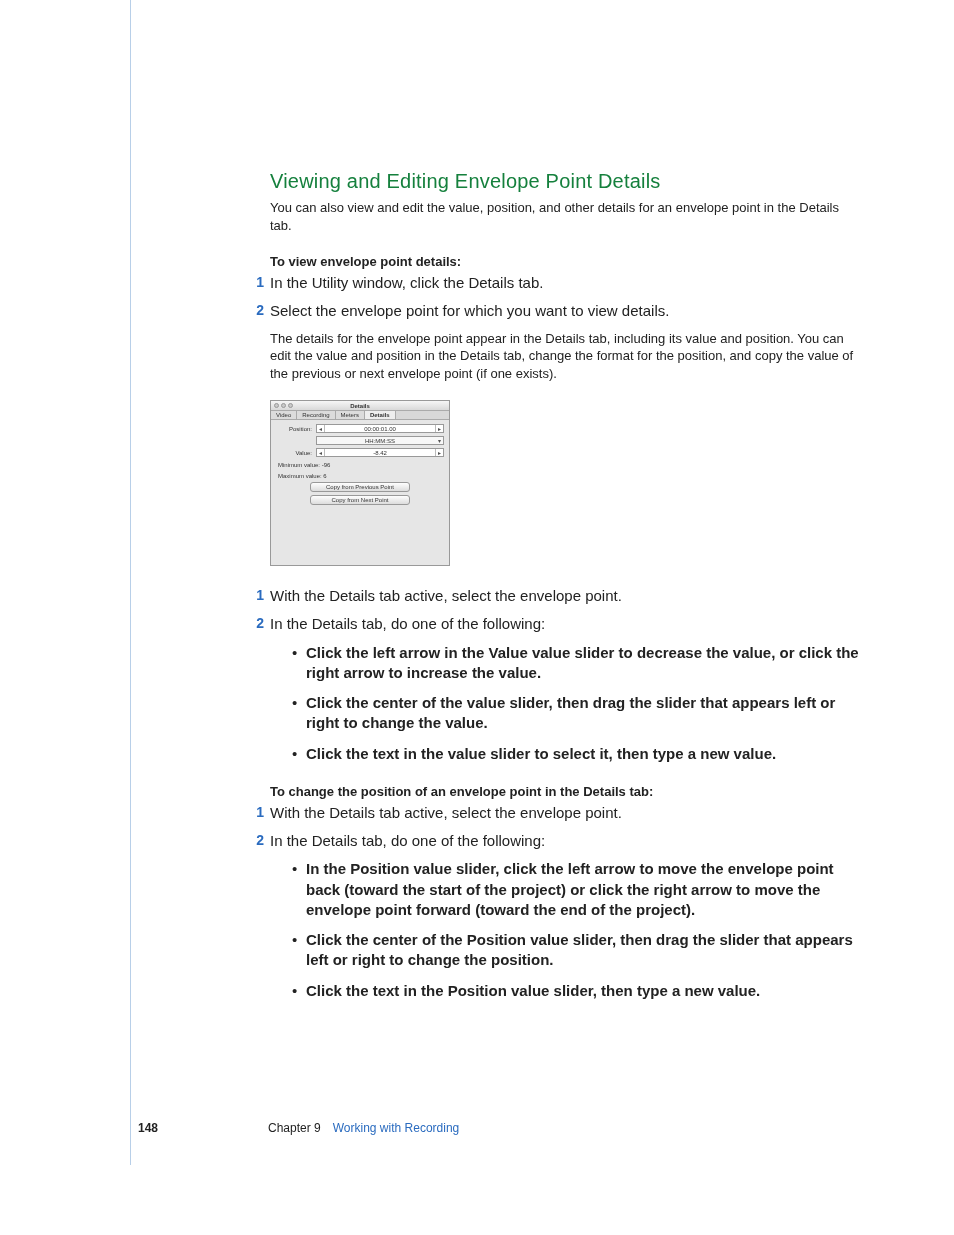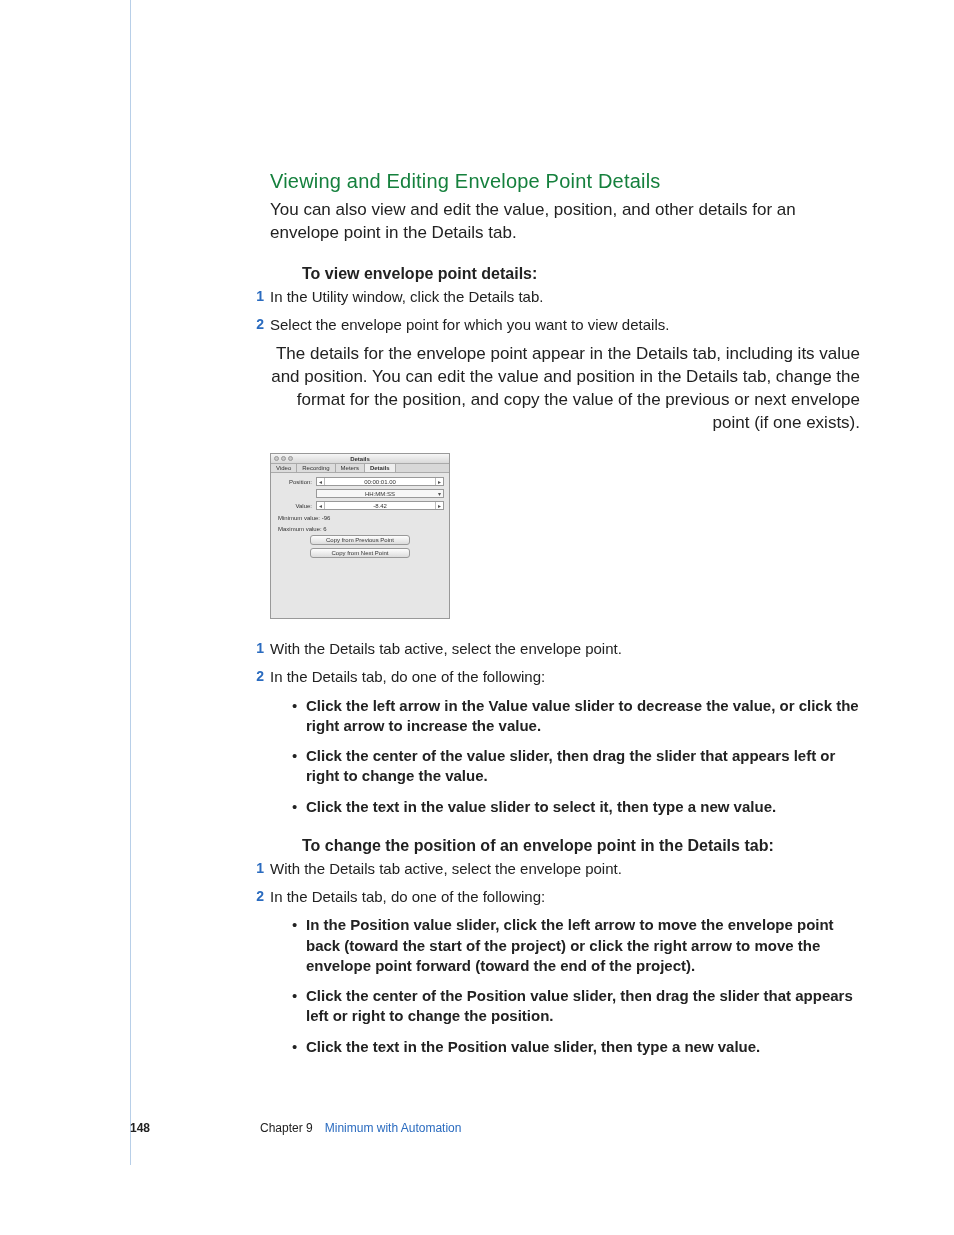--- a/index.html
+++ b/index.html
@@ -30,48 +30,47 @@
     width: 590px;
   }
   h2.section-heading {
     color: #15803d;
     font-weight: 500;
     font-size: 20px;
     margin-bottom: 6px;
     letter-spacing: 0.2px;
   }
   p.body {
-    font-size: 17px;
+    font-size: 13px;
     line-height: 1.35;
     margin-bottom: 14px;
   }
   p.task-intro {
     font-weight: 600;
     margin-top: 20px;
     margin-bottom: 4px;
-    font-size: 16px;
-    margin-left: 32px;
+    font-size: 13px;
   }
   .num-step {
     display: flex;
     margin-bottom: 8px;
     line-height: 1.35;
   }
   .num-step .n {
     color: #2a6bbf;
     font-weight: 600;
     width: 18px;
     flex: 0 0 18px;
     margin-left: -18px;
     text-align: right;
     padding-right: 6px;
     font-size: 14px;
   }
   .num-step .t { flex: 1; }
-  .after-step { margin-top: 2px; margin-bottom: 14px; line-height:1.35;text-align:right;}
+  .after-step { margin-top: 2px; margin-bottom: 14px; line-height:1.35;}
   .sub-bullets {
     margin-left: 22px;
     margin-top: 6px;
   }
   .sub-bullet {
     display:flex;
     margin-bottom: 10px;
     line-height: 1.35;
   }
   .sub-bullet .dot {
@@ -153,21 +152,21 @@
     text-align:center;line-height:9px;
   }
   .footer {
     position:absolute;
     left:130px;
     bottom: 100px;
     font-size: 12px;
     display:flex;
     align-items:baseline;
   }
-  .footer .pnum { font-weight:600; margin-right: 110px;}
+  .footer .pnum { font-weight:600; margin-right: 110px; padding-left: 8px;}
   .footer .chap { font-weight:400; margin-right: 12px;}
   .footer .chaptitle { color:#2a6bbf; }
 </style>
 </head>
 <body>
 
 <div class="page">
   <div class="left-rule"></div>
 
   <div class="content">
@@ -281,15 +280,15 @@
       <div class="sub-bullet">
         <span class="dot">•</span>
         <span class="bt">Click the text in the Position value slider, then type a new value.</span>
       </div>
     </div>
   </div>
 
   <div class="footer">
     <span class="pnum">148</span>
     <span class="chap">Chapter 9</span>
-    <span class="chaptitle">Minimum with Automation</span>
+    <span class="chaptitle">Working with Recording</span>
   </div>
 </div>
 
 </body></html>

